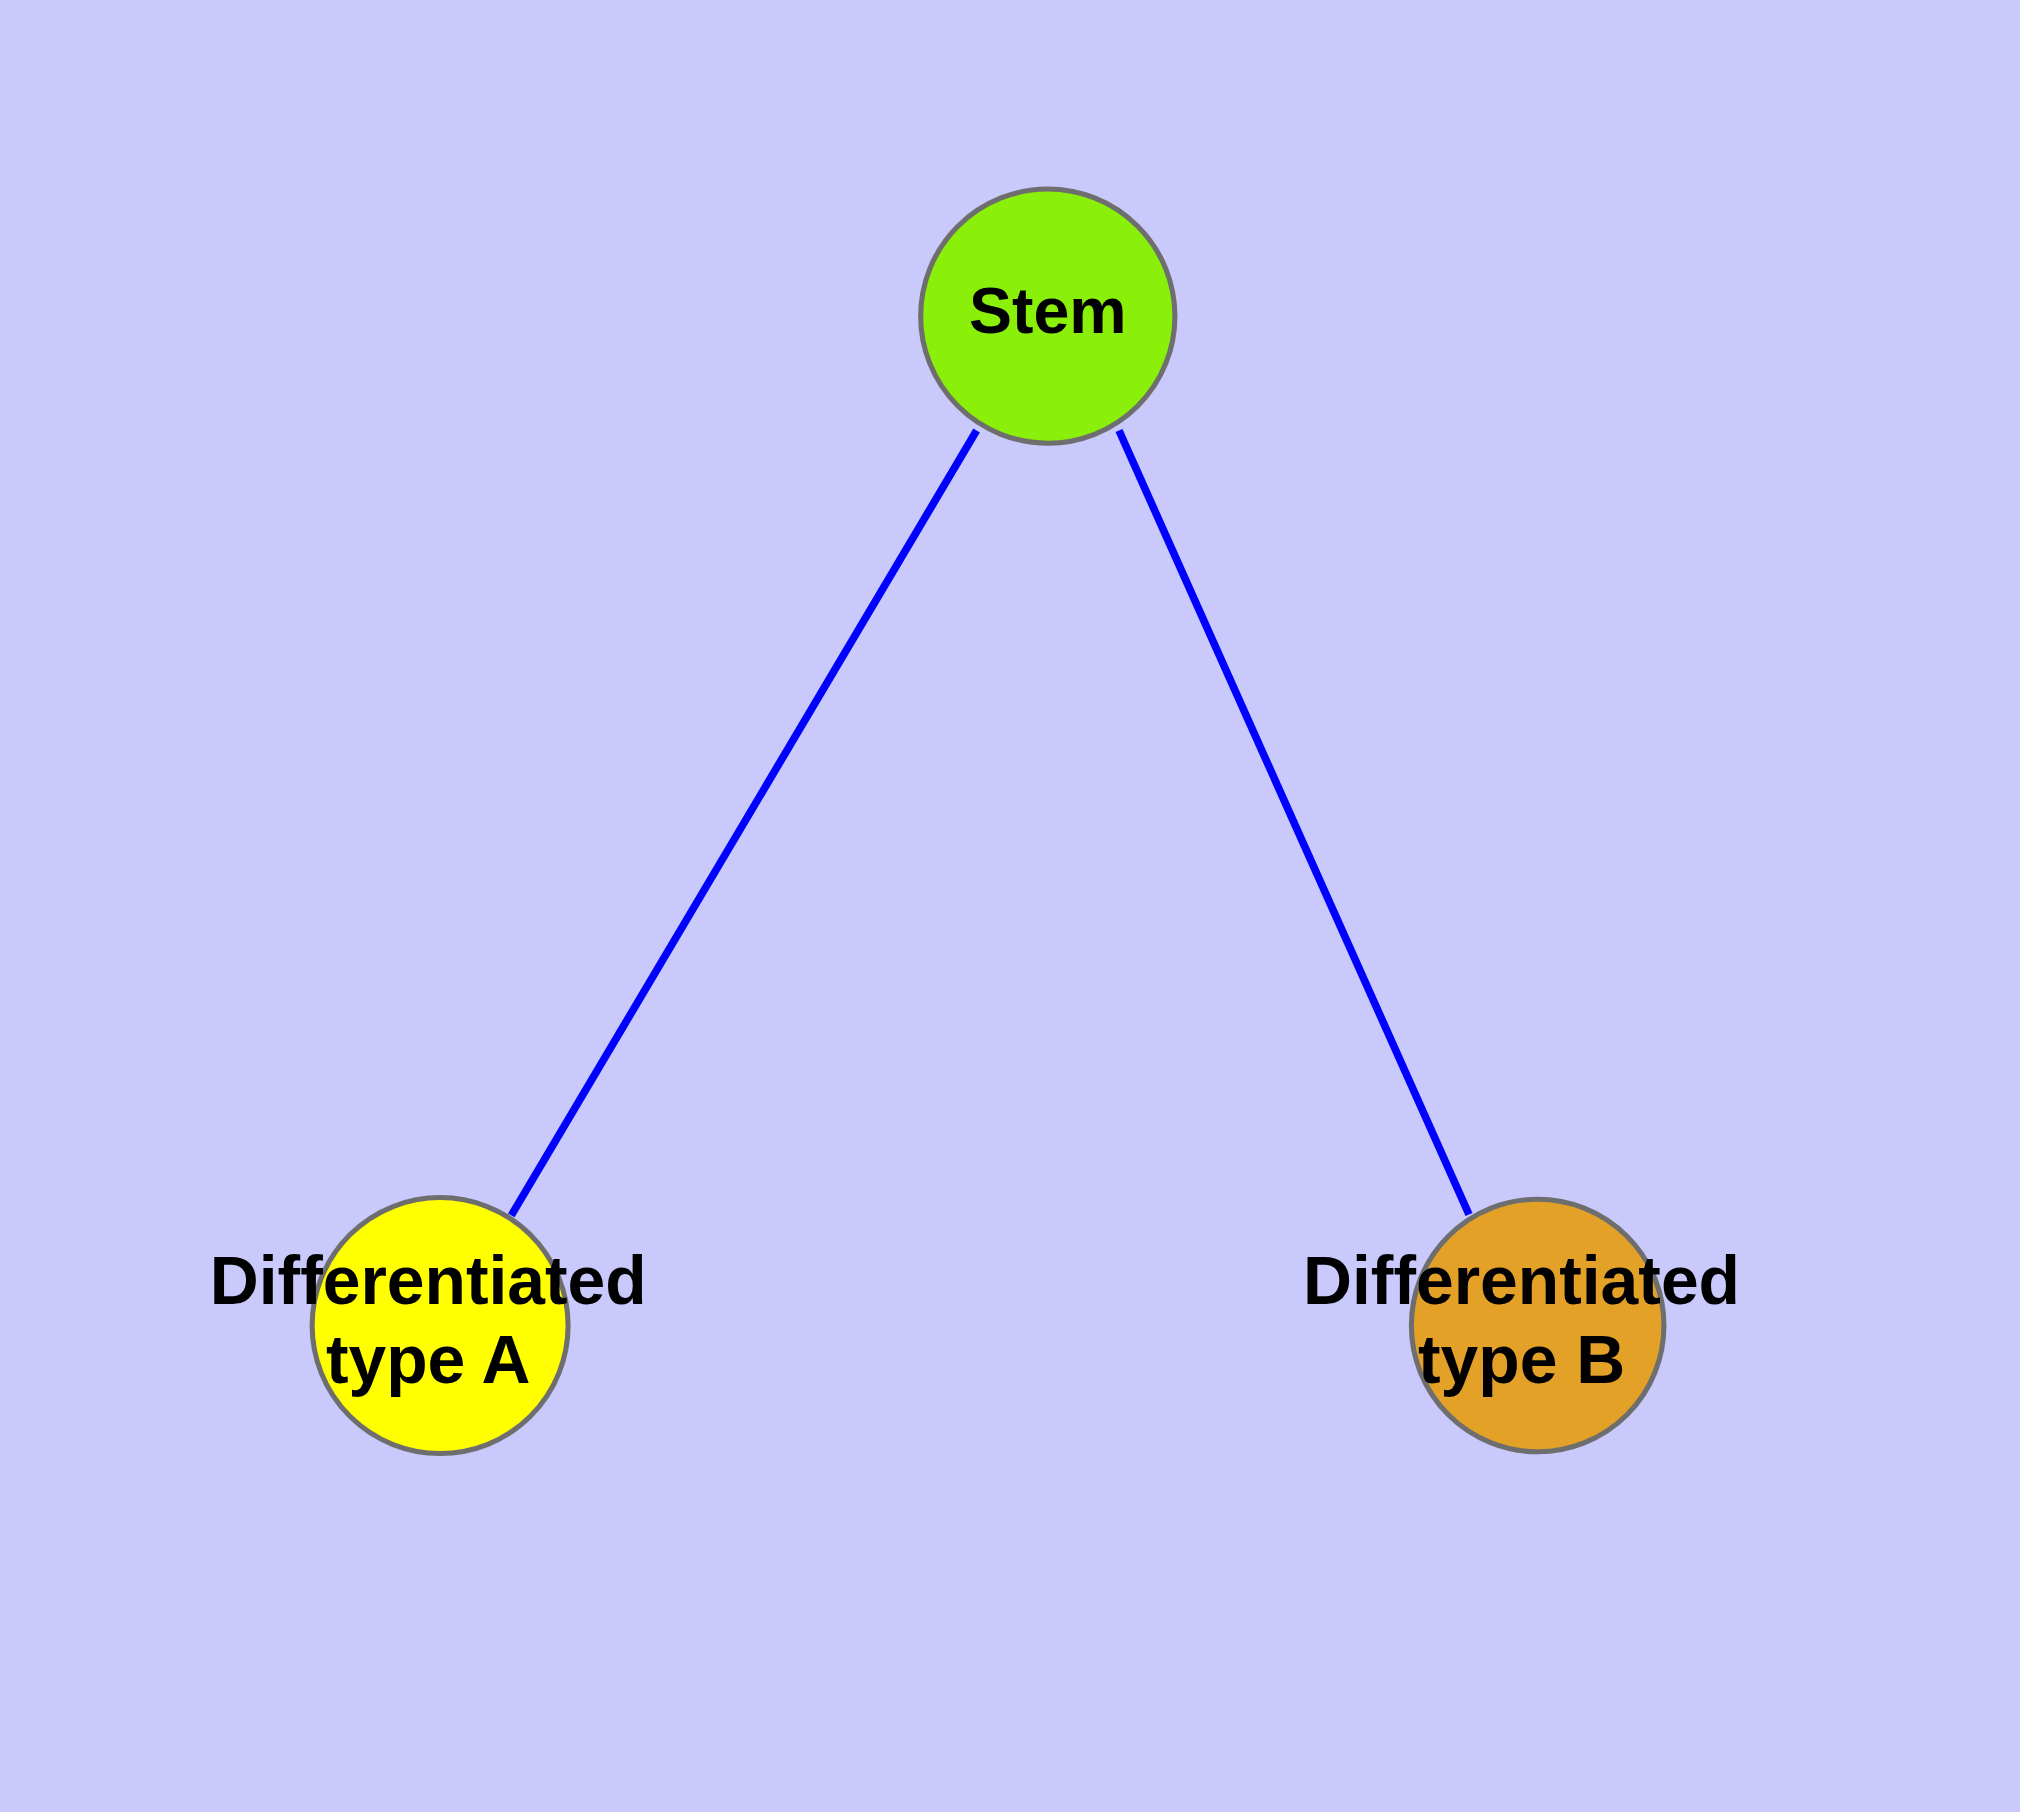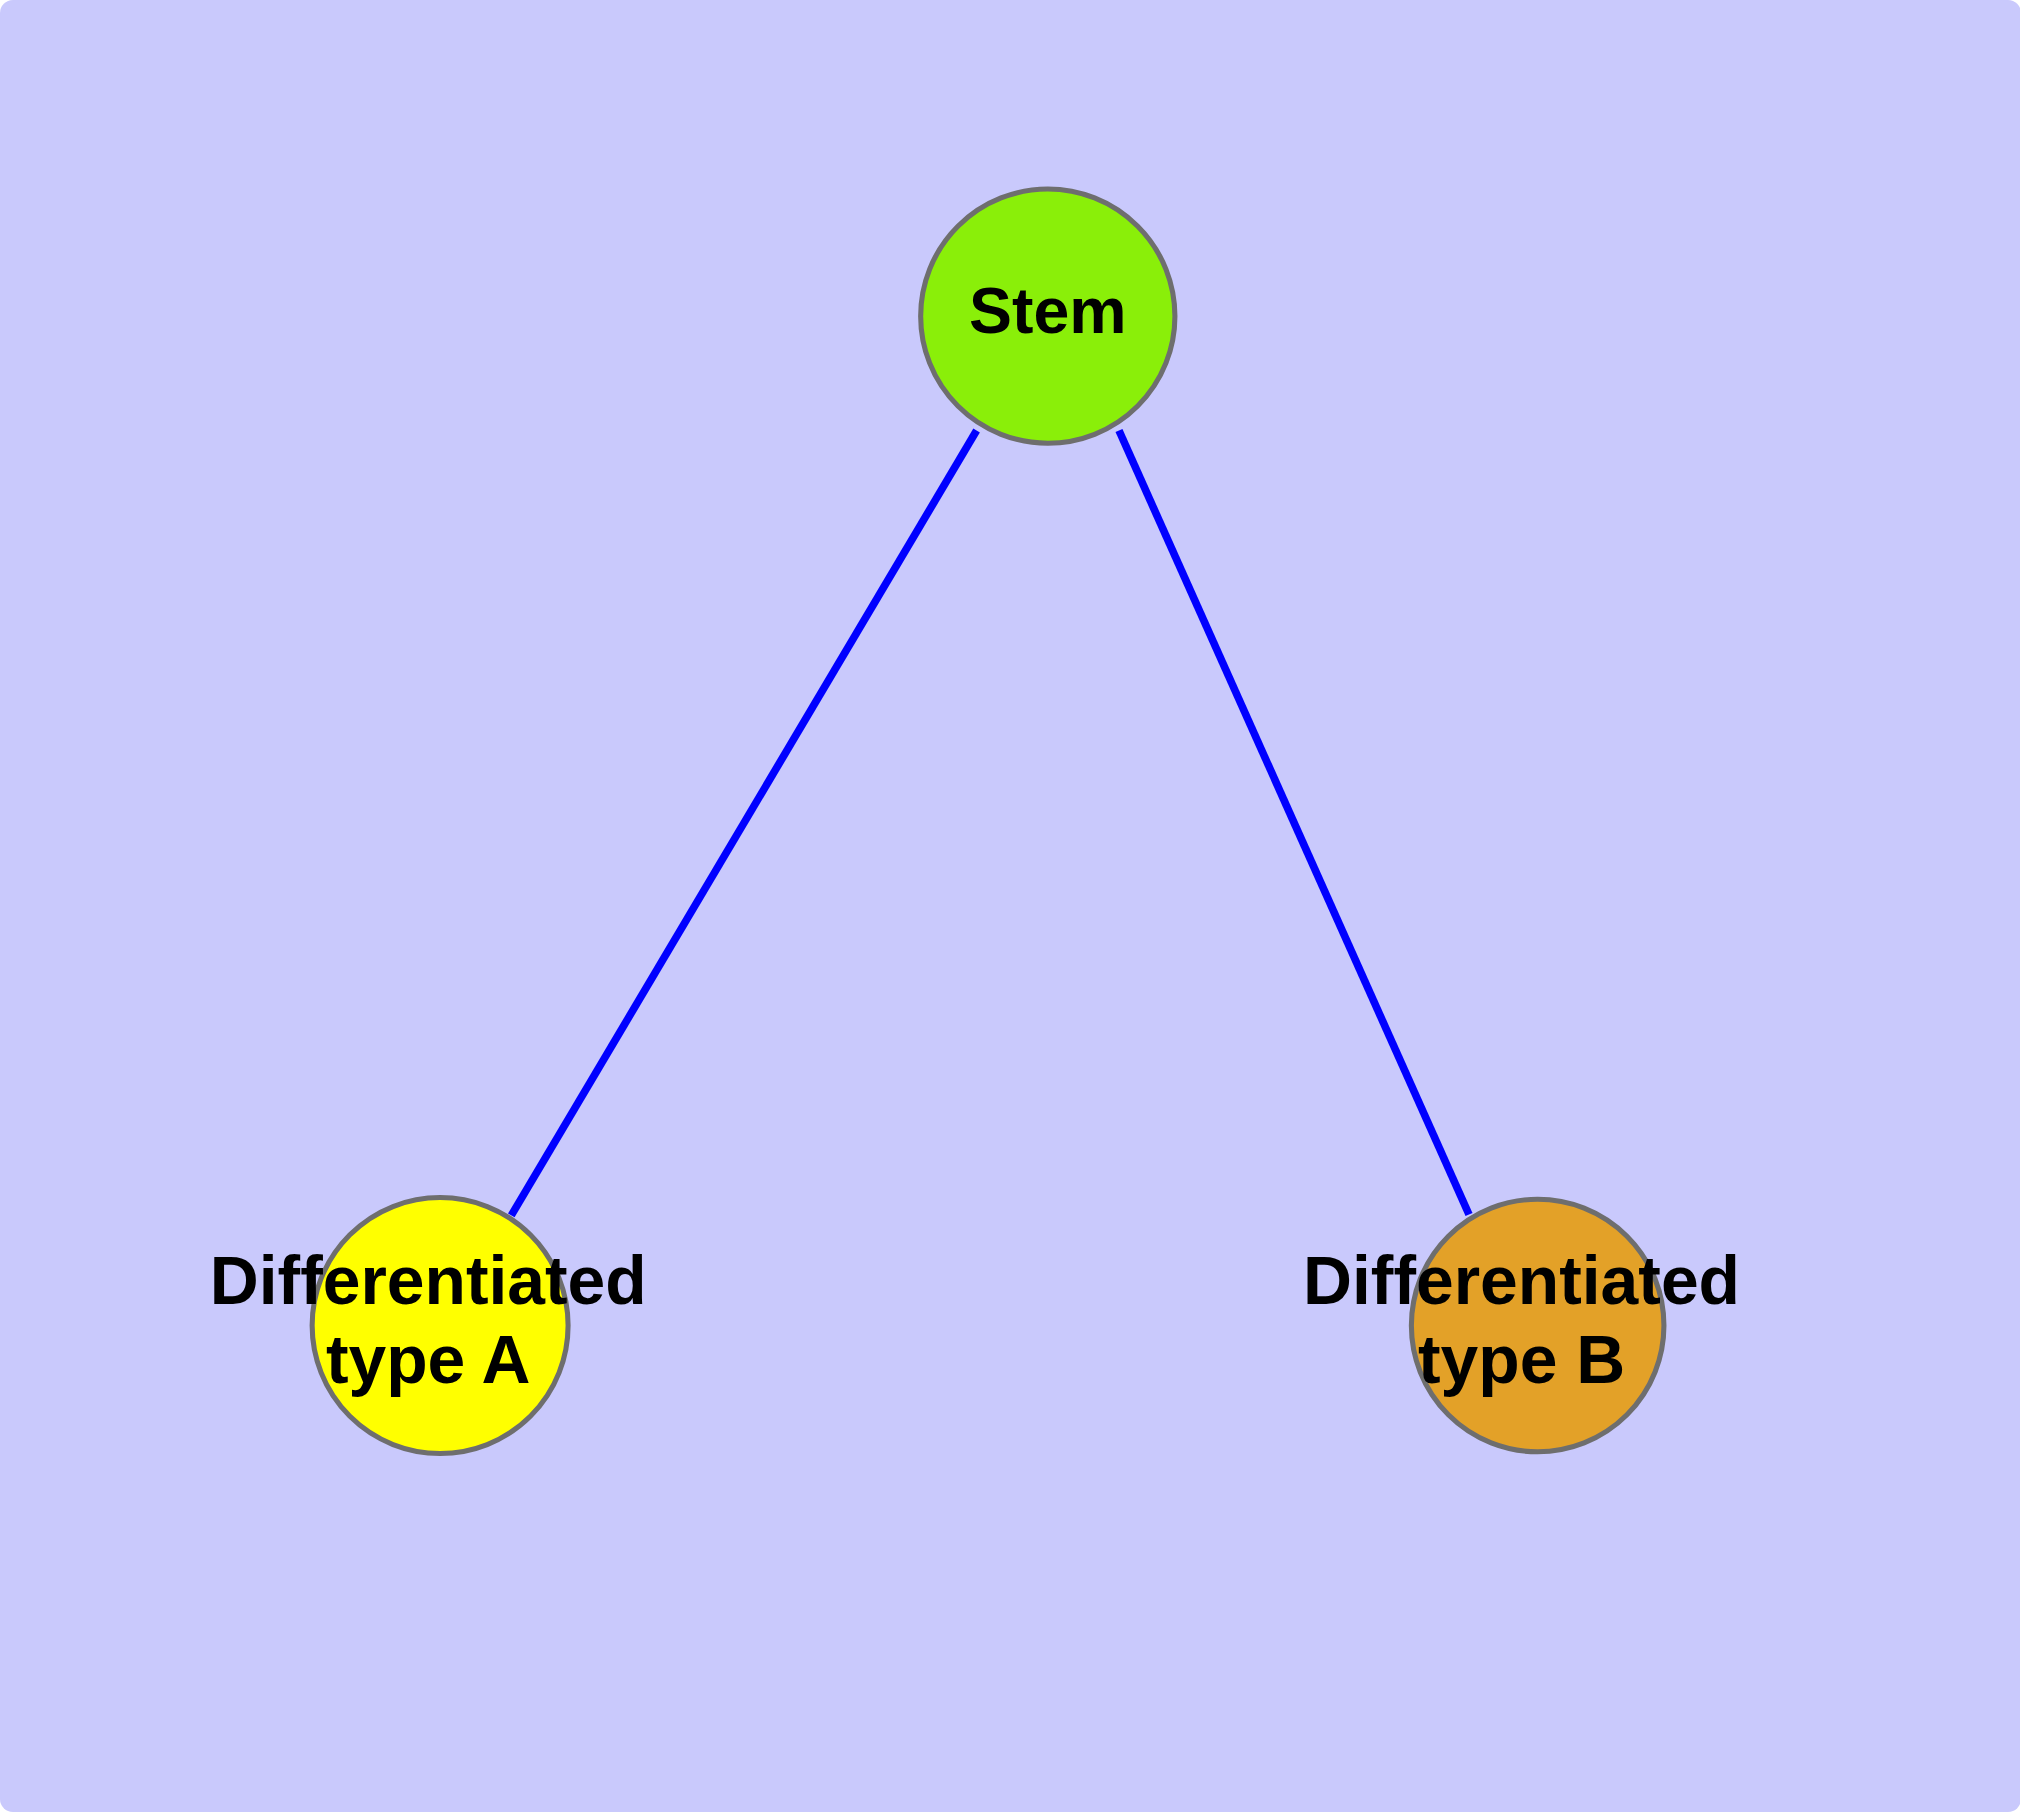--- a/index.html
+++ b/index.html
@@ -6,21 +6,20 @@
     margin: 0;
     padding: 0;
     background: #ffffff;
   }
   #stage {
     position: relative;
     width: 2021px;
     height: 1812px;
     overflow: hidden;
     font-family: "Liberation Sans", sans-serif;
-    border-radius: 13px;
   }
   #canvas-bg {
     position: absolute;
     left: 0;
     top: 0;
     width: 2021px;
     height: 1812px;
     background: #c9c9fc;
   }
   #graph-svg {

